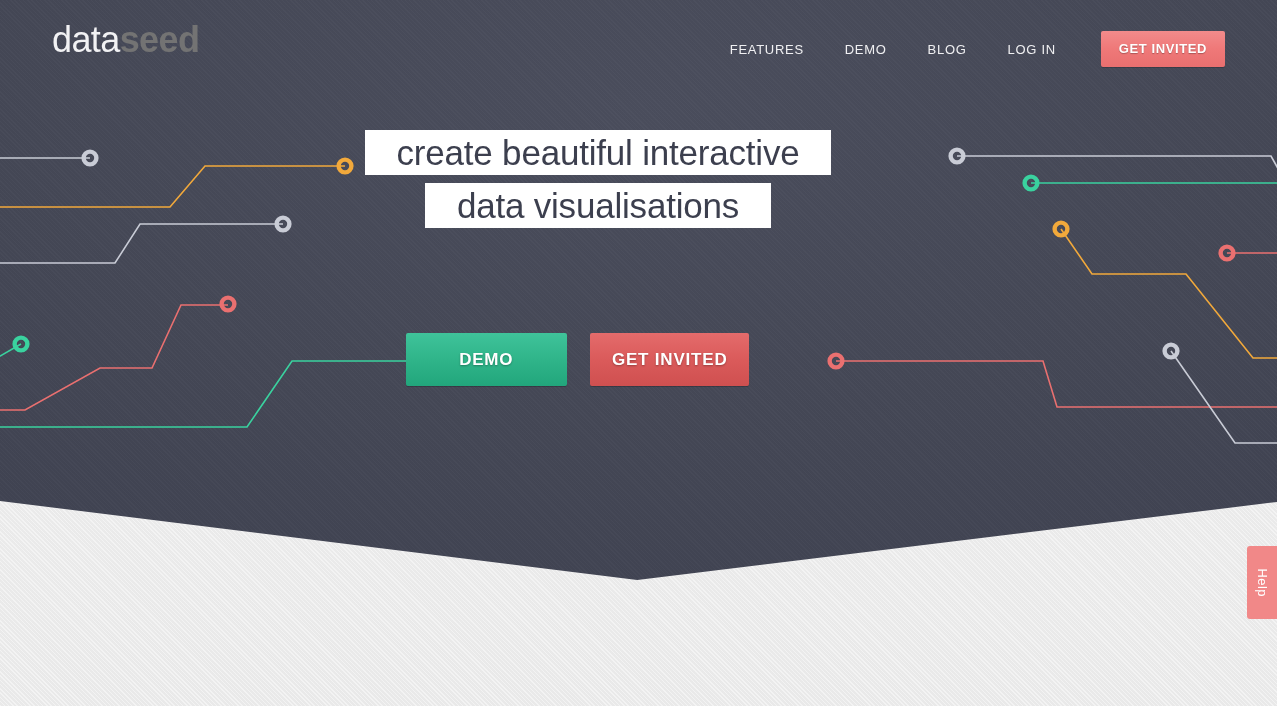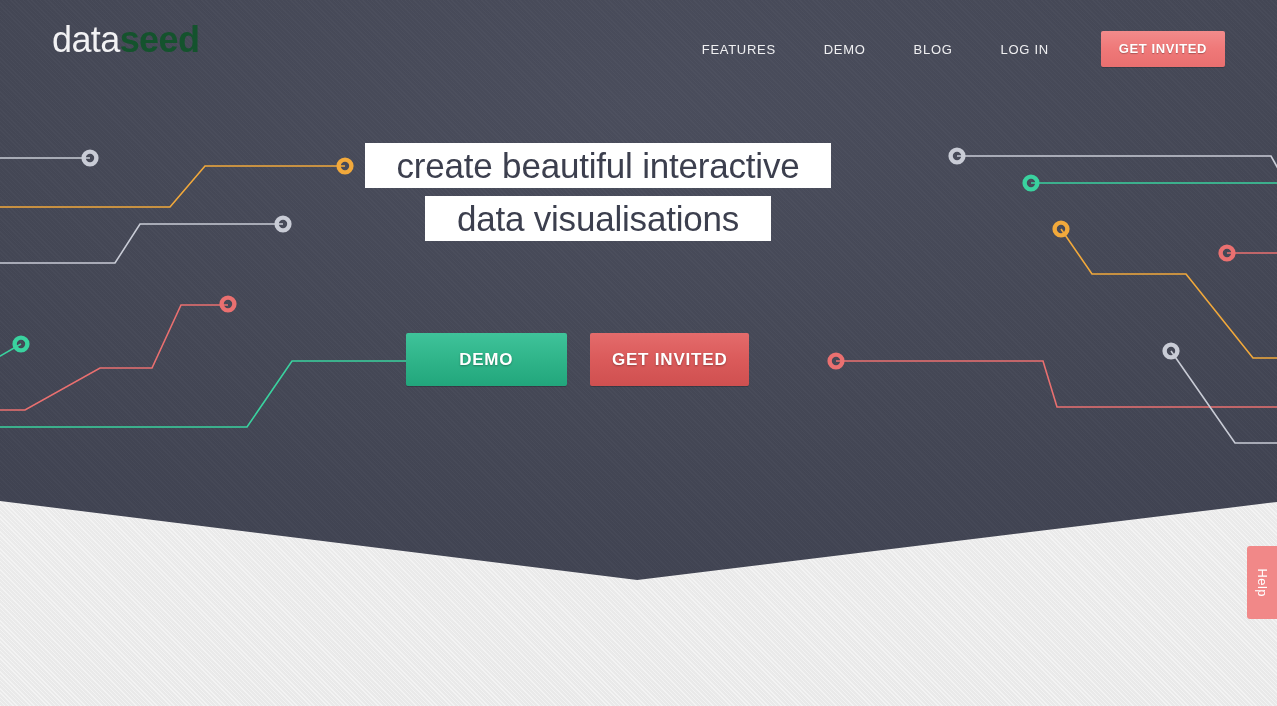--- a/index.html
+++ b/index.html
@@ -42,25 +42,25 @@
   }
   .logo {
     position:absolute; left:52px; top:21px;
     font-size:36px; line-height:38px;
     letter-spacing:-0.6px;
     color:#ffffff;
     white-space:nowrap;
     cursor:pointer;
   }
   .logo .lite { font-weight:300; color:#f2f2f4;margin-top:28px; }
-  .logo .bold { font-weight:700; color:#14532d; }
+  .logo .bold { font-weight:700; color:#737373; }
 
   .nav {
     position:absolute; right:52px; top:31px;
-    display:flex; align-items:center; gap:8px;
+    display:flex; align-items:center; gap:1px;
   }
   .nav-link {
     color:#f0f0f2;
     font-size:13px;
     letter-spacing:0.7px;
     text-decoration:none;
     padding:6px 20px;
     white-space:nowrap;
     cursor:pointer;
   }
@@ -86,21 +86,21 @@
   
   .lines {
     position:absolute; left:0; top:0;
     width:1277px; height:580px;
     z-index:10;
     pointer-events:none;
   }
 
   
   .headline {
-    position:absolute; left:0; top:143px;
+    position:absolute; left:0; top:130px;
     width:1196px;
     z-index:30;
     text-align:center;
   }
   .hl-row { display:block; line-height:0; }
   .hl-box {
     display:inline-block;
     background:#ffffff;
     color:#3c3f4e;
     font-weight:300;

